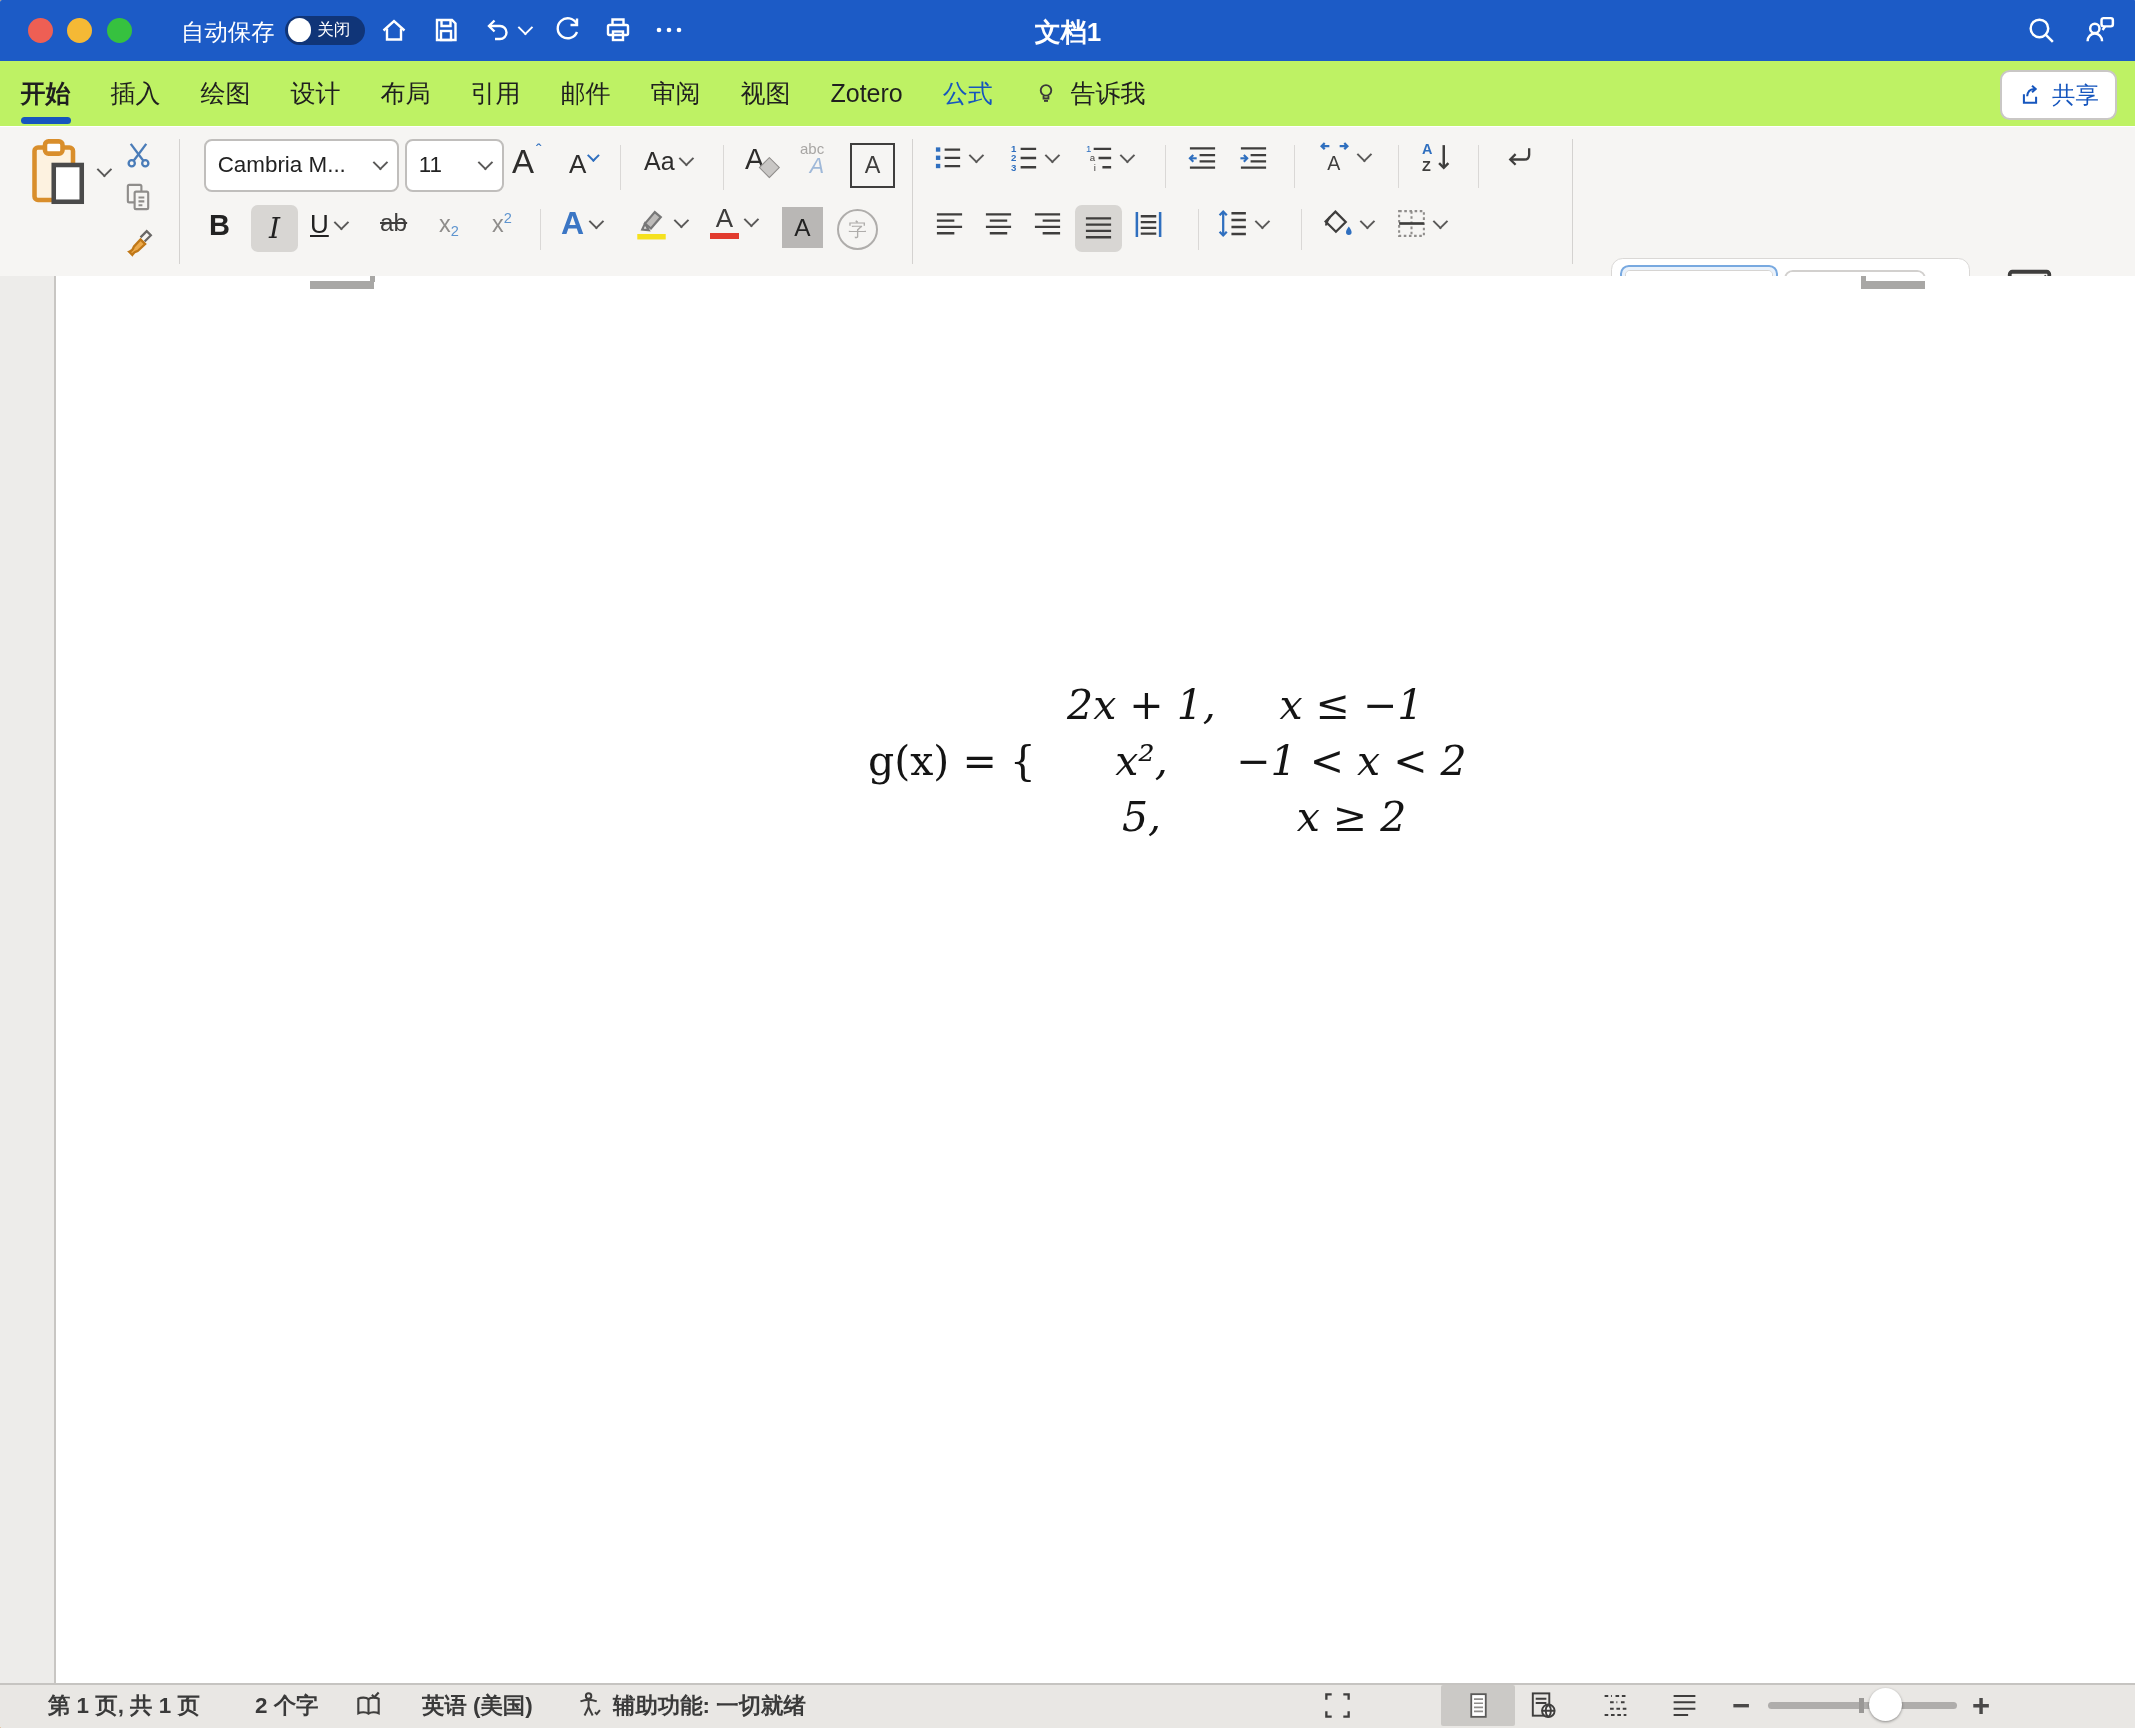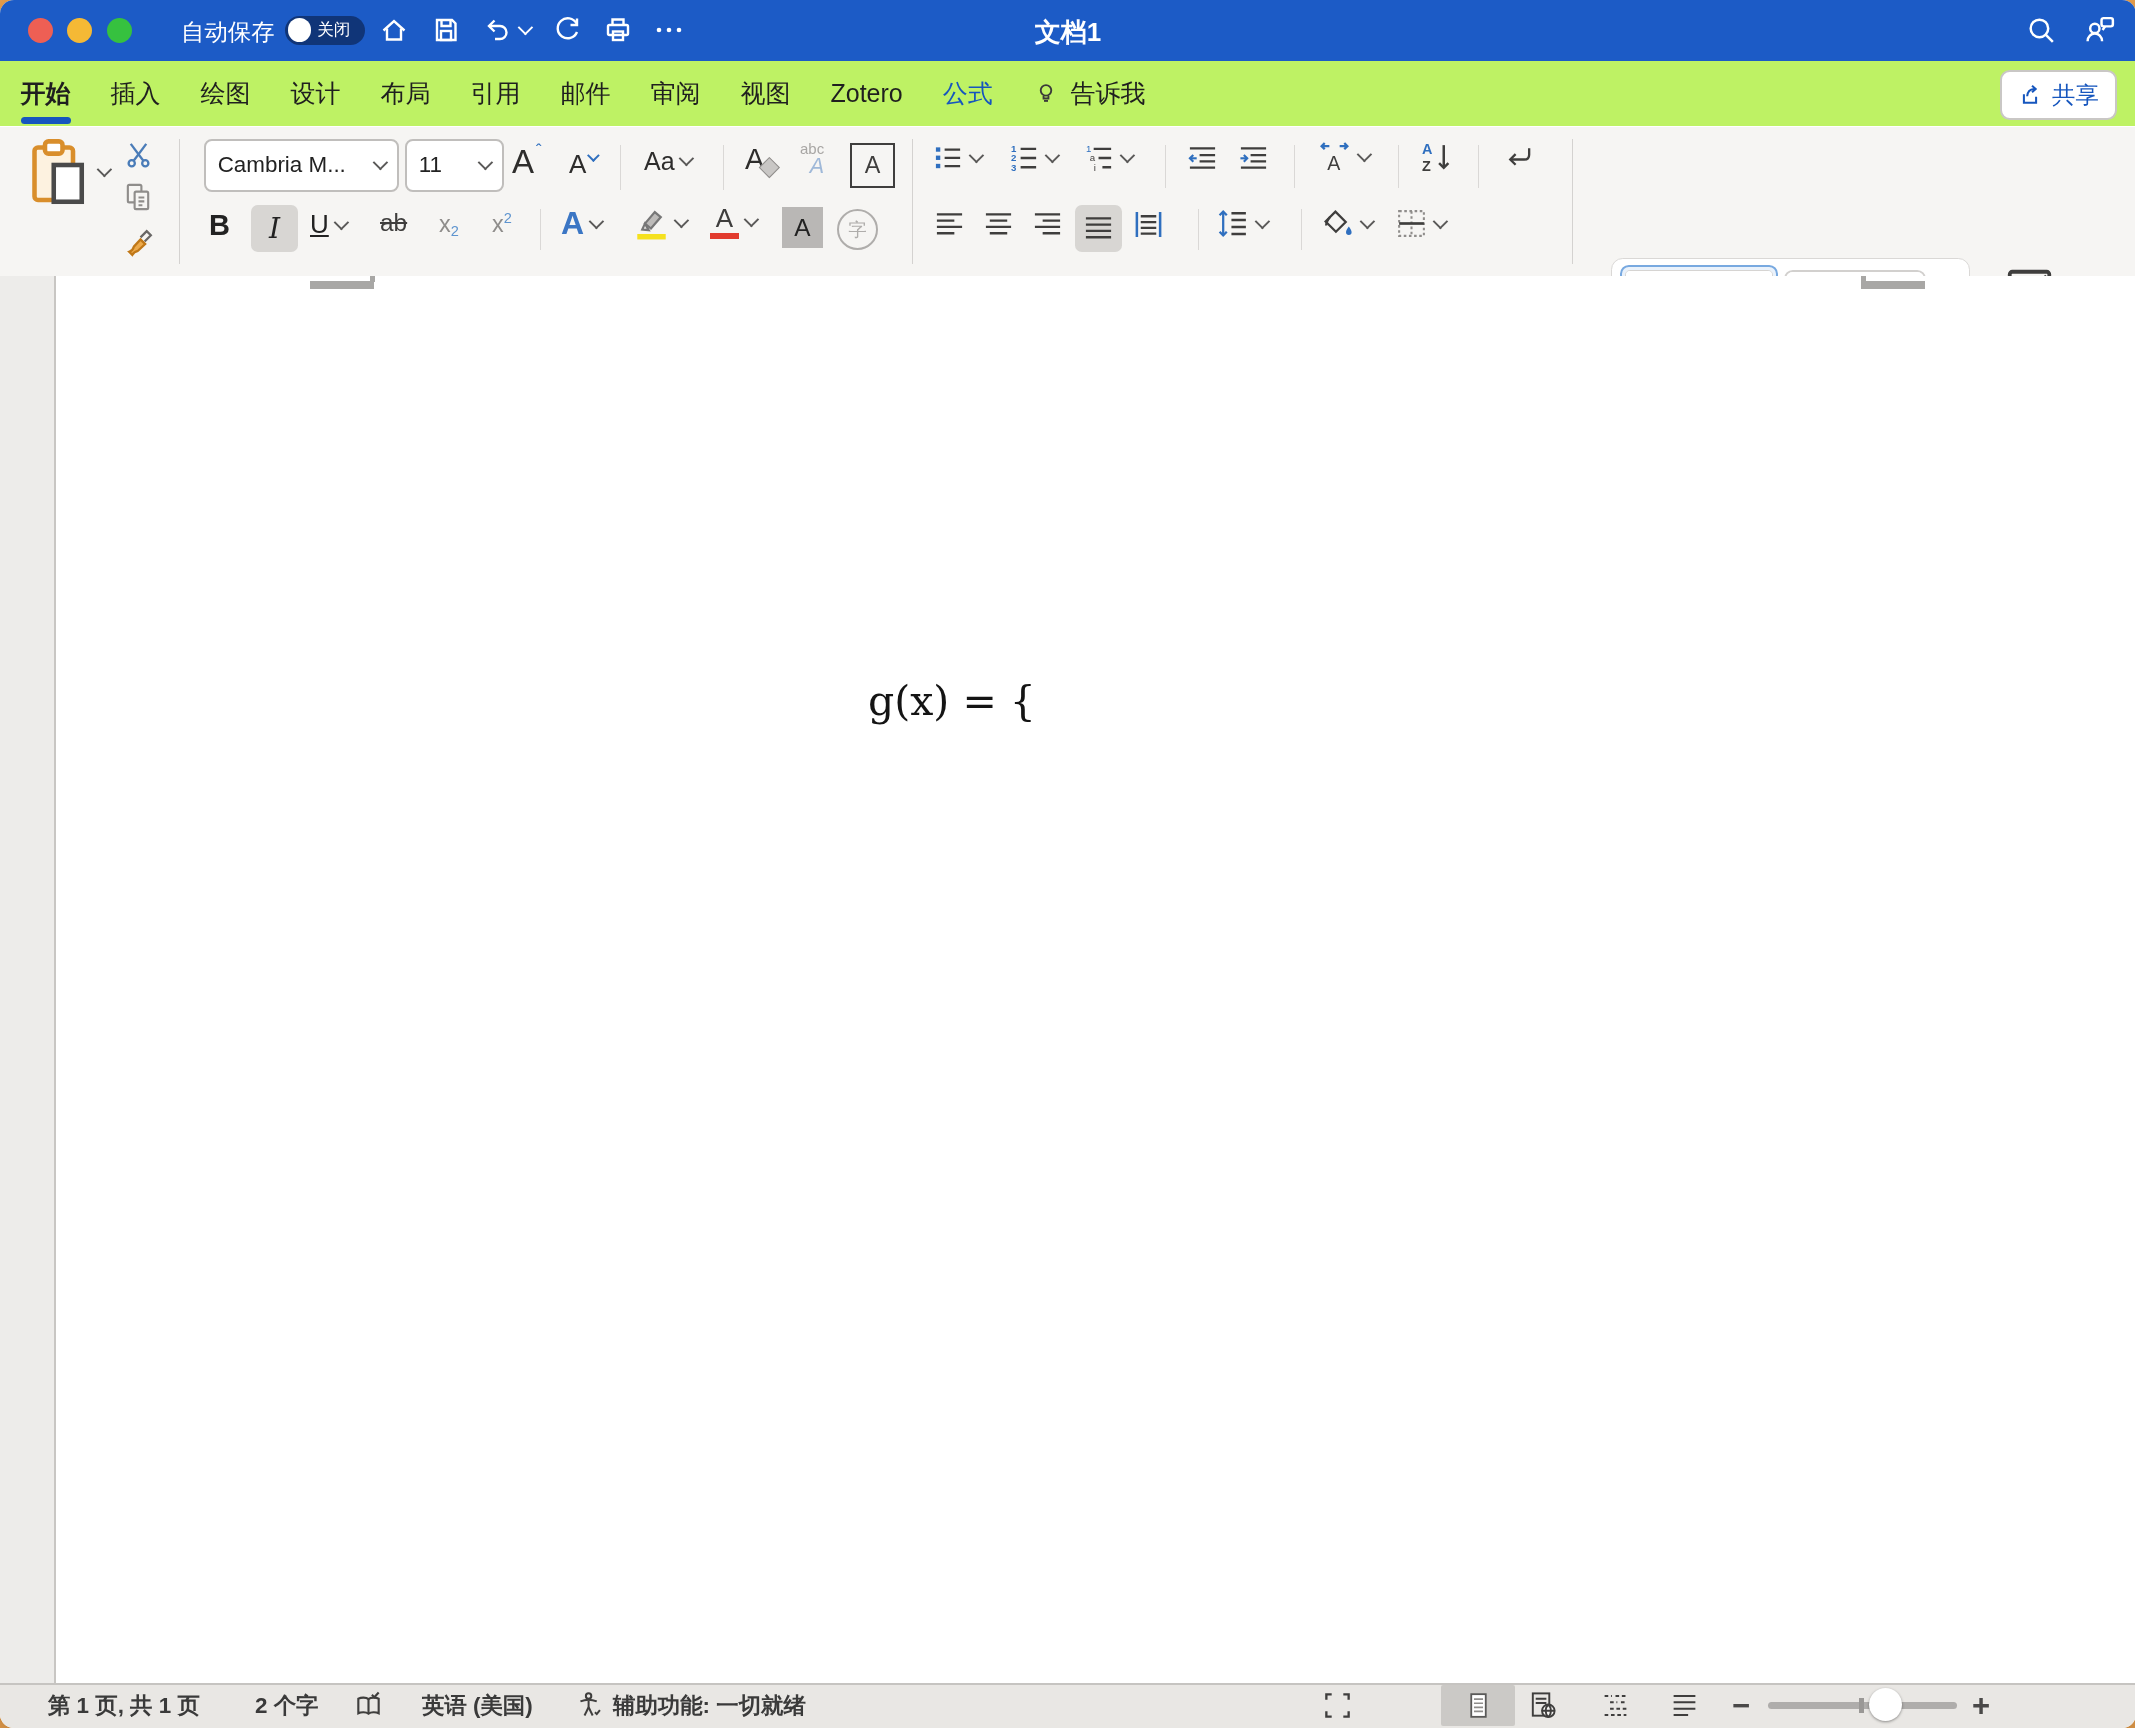--- a/index.html
+++ b/index.html
@@ -1,17 +1,17 @@
 <!DOCTYPE html>
 <html><head>
 <meta charset="utf-8">
 <style>
   html,body{margin:0;padding:0;}
   body{background:#EFA44F;font-family:"Liberation Sans",sans-serif;-webkit-font-smoothing:antialiased;}
-  #window{position:relative;width:2136px;height:1728px;background:#fff;border-radius:14px;overflow:hidden;box-shadow:0 9.8px 39px rgba(0,0,0,.35);}
+  #window{position:relative;width:2136px;height:1728px;background:#fff;border-radius:2px;overflow:hidden;box-shadow:0 9.8px 39px rgba(0,0,0,.35);}
   
   .titlebar{position:absolute;left:0;top:0;width:100%;height:61px;background:#1C5BC6;}
   .light{position:absolute;top:17.6px;width:25px;height:25px;border-radius:50%;}
   .light.red{left:28px;background:#EE5F54;}
   .light.yellow{left:67px;background:#F5B935;}
   .light.green{left:107px;background:#36C13F;}
   .autosave-label{position:absolute;left:181px;top:15.6px;color:#fff;font-size:23.4px;}
   .autosave-toggle{position:absolute;left:285px;top:15.6px;width:80px;height:29px;border-radius:14.6px;background:rgba(8,22,56,.55);display:flex;align-items:center;}
   .autosave-knob{width:23.4px;height:23.4px;border-radius:50%;background:#fff;margin-left:2.9px;}
   .autosave-state{color:#fff;font-size:16.6px;margin-left:5.9px;}
@@ -460,20 +460,28 @@
   <div class="doc">
     <div class="gutter"></div>
 
     <div class="cropmark" style="left:310px;top:4.9px;width:64px;height:7.8px;"></div>
     <div class="cropmark" style="left:370px;top:0;width:4.9px;height:5.9px;"></div>
     <div class="cropmark" style="left:1861px;top:4.9px;width:64px;height:7.8px;"></div>
     <div class="cropmark" style="left:1861px;top:0;width:4.9px;height:5.9px;"></div>
 
     <div class="equation">
       <span class="eq-lhs">g(x) = {</span>
+      <div class="eq-grid">
+        <span class="eq-cell">2x + 1,</span>
+        <span class="eq-cell">x ≤ −1</span>
+        <span class="eq-cell">x²,</span>
+        <span class="eq-cell">−1 &lt; x &lt; 2</span>
+        <span class="eq-cell">5,</span>
+        <span class="eq-cell">x ≥ 2</span>
+      </div>
     </div>
 
   </div>
 
   <div class="statusbar">
     <span class="sbi" style="left:48px;">第 1 页, 共 1 页</span>
     <span class="sbi" style="left:255px;">2 个字</span>
     <span class="sbi" style="left:353px;">
       <svg width="31" height="31" viewBox="0 0 32 32" fill="none" stroke="#3F3E3D" stroke-width="2.2">
           <path d="M16 9.5c-2.5-2-7.5-2-10.5-.5v15c3-1.5 8-1.5 10.5.5 2.5-2 7.5-2 10.5-.5v-15c-3-1.5-8-1.5-10.5.5z"></path>

